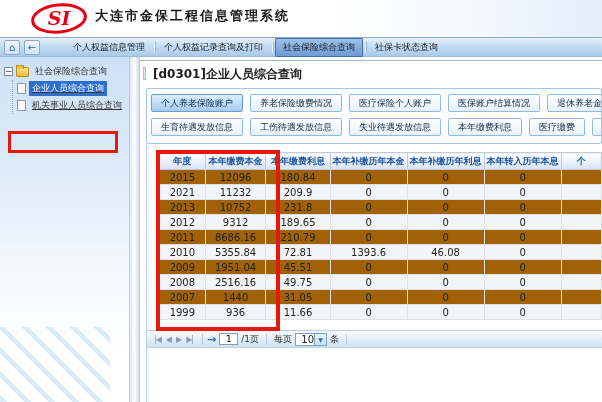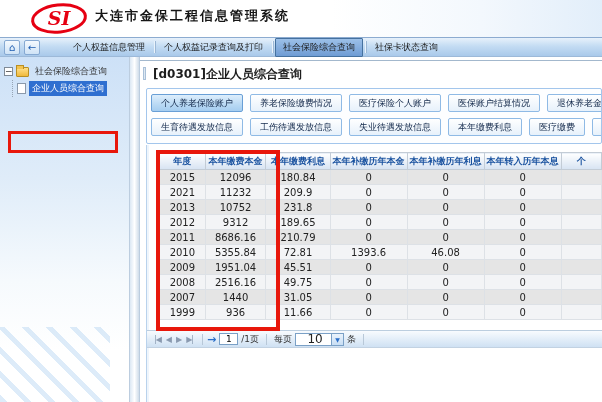--- a/index.html
+++ b/index.html
@@ -33,21 +33,21 @@
              background:linear-gradient(180deg,#cde1f7 0%,#dfecf9 35%,#f6fafd 65%,#ffffff 85%);
              overflow:hidden; }
   .tree { padding:6px 0 0 4px; font-size:9px; color:#333; }
   .tree-row { display:flex; align-items:center; height:17px; white-space:nowrap; }
   .expander { width:9px; height:9px; border:1px solid #7f8a96; background:#fff; color:#333;
               font-size:9px; line-height:6px; text-align:center; margin-right:3px; flex:none; }
   .folder-icon { width:13px; height:10px; background:linear-gradient(180deg,#ffe08a,#f0b93c);
                  border:1px solid #b98f22; border-radius:1px; position:relative; margin-right:3px; flex:none; }
   .folder-icon::before { content:""; position:absolute; left:-1px; top:-3px; width:6px; height:3px;
                  background:#f3c34f; border:1px solid #b98f22; border-bottom:none; }
-  .tree-children { margin-left:8px; border-left:1px dotted #96a4b4; padding-left:4px; }
+  .tree-children { margin-left:8px; border-left:1px dotted #96a4b4; padding-left:4px;text-decoration:underline; }
   .page-icon { width:9px; height:11px; background:#fff; border:1px solid #8a99ab; margin-right:3px; flex:none; }
   .tree-label { padding:1px 3px; }
   .tree-label.selected { background:#2f6fd0; color:#fff; }
   .watermark { position:absolute; left:0; bottom:0; width:110px; height:75px;
     background:repeating-linear-gradient(45deg, rgba(158,199,238,0.35) 0 5px, transparent 5px 17px); }
 
   
   .splitter { position:absolute; left:129px; top:57px; width:11px; height:345px;
               background:linear-gradient(90deg,#dce8f4,#ffffff 50%,#cfdce9);
               border-left:1px solid #bccddf; border-right:1px solid #bccddf; cursor:col-resize; }
@@ -67,41 +67,41 @@
   .tab-row + .tab-row { margin-top:6px; }
   .tab { flex:none; height:18px; line-height:16px; padding:0 9px; margin-right:7px;
          border:1px solid #8fbae5; border-radius:2px; font-size:9px; color:#13294b;
          background:linear-gradient(180deg,#ffffff,#e7f1fb); cursor:pointer; }
   .tab.active { background:linear-gradient(180deg,#ddeefc 0%,#b9d9f4 60%,#a5cdf0 100%);
                 border-color:#699fd6; }
 
   .content { position:absolute; left:6px; top:88px; width:456px; height:257px; background:#fff;
              border-left:1px solid #b9d2ec; box-shadow:inset 2px 0 0 #eef5fc; }
   table.grid { position:absolute; left:12px; top:7px; border-collapse:collapse; table-layout:fixed;
-               background:#e5e5e5; }
+               background:#a16207; }
   table.grid th { height:17px; background:linear-gradient(180deg,#ffffff,#d7e3f2);
                   color:#17509e; font-weight:bold; font-size:9px; border:1px solid #c3ccd6;
                   white-space:nowrap; overflow:hidden; padding:0 2px; }
   table.grid td { height:15px; font-size:10px; color:#222; text-align:center;
                   border:1px solid #dde1e6; border-top:none; white-space:nowrap; overflow:hidden; }
   table.grid tr:nth-child(even) td { background:#f3f4f6; }
 
   .pager { position:absolute; left:0; top:185px; width:456px; height:18px;
            background:linear-gradient(180deg,#f8fbfe,#cfe1f3);
            border-top:1px solid #bccedf; border-bottom:1px solid #c2d2e2;
            display:flex; align-items:center; padding-left:7px; font-size:9px; color:#44566e; }
   .pg-ico { color:#8a9ab0; font-size:8px; margin-right:5px; cursor:pointer; letter-spacing:-1px; }
   .pg-sep { width:1px; height:11px; background:#b8c8d8; margin:0 4px; }
   .pg-go { color:#2a6fc9; font-size:11px; font-weight:bold; margin-right:3px; cursor:pointer; }
   .pg-input { width:19px; height:12px; border:1px solid #7aa0c6; font-size:9px; text-align:center;
               font-family:inherit; padding:0; }
   .pg-label { margin:0 3px; white-space:nowrap; color:#333; }
   .pg-select { display:inline-flex; align-items:center; height:13px; border:1px solid #7aa0c6;
                background:#fff; cursor:pointer; }
-  .pg-select .val { width:35px; text-align:center; padding-left:3px; font-size:12px; color:#222; }
+  .pg-select .val { width:18px; text-align:right; padding-left:3px; font-size:10px; color:#222; }
   .pg-select .dd { width:12px; height:11px; background:linear-gradient(180deg,#eaf3fc,#c8def4);
                    border-left:1px solid #7aa0c6; color:#2a6fc9; font-size:6px; line-height:11px;
                    text-align:center; }
 
   
   .red-rect { position:absolute; border:3px solid #e8170b; pointer-events:none; }
   .red-rect.sidebar-ann { left:8px; top:74px; width:110px; height:22px; }
   .red-rect.table-ann { left:156px; top:150px; width:124px; height:181px; border-width:4px; }
 </style>
 </head>
@@ -135,20 +135,24 @@
     <div class="tree">
       <div class="tree-row">
         <span class="expander">−</span>
         <span class="folder-icon"></span>
         <span class="tree-label">社会保险综合查询</span>
       </div>
       <div class="tree-children">
           <div class="tree-row">
             <span class="page-icon"></span>
             <span class="tree-label selected">企业人员综合查询</span>
+          </div>
+          <div class="tree-row">
+            <span class="page-icon"></span>
+            <span class="tree-label">机关事业人员综合查询</span>
           </div>
         </div>
     </div>
     <div class="watermark"></div>
     <div class="red-rect sidebar-ann"></div>
   </div>
 
   <div class="splitter"></div>
 
   <div class="main">

